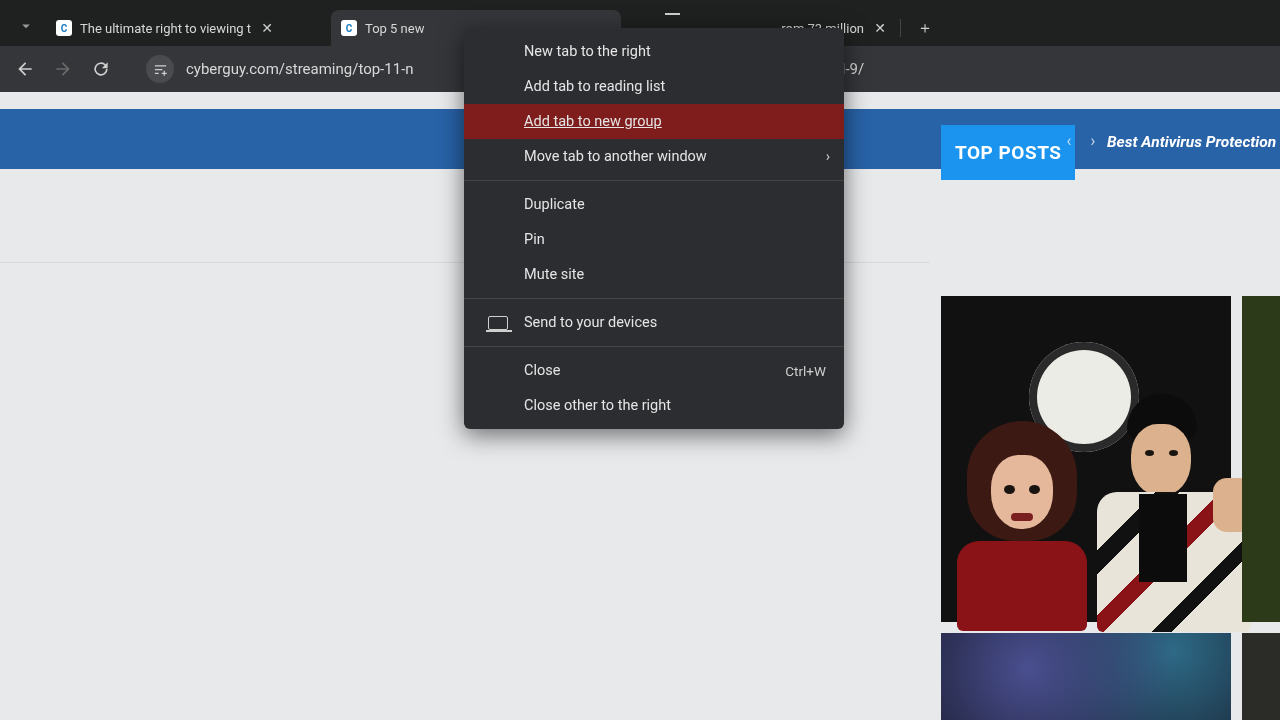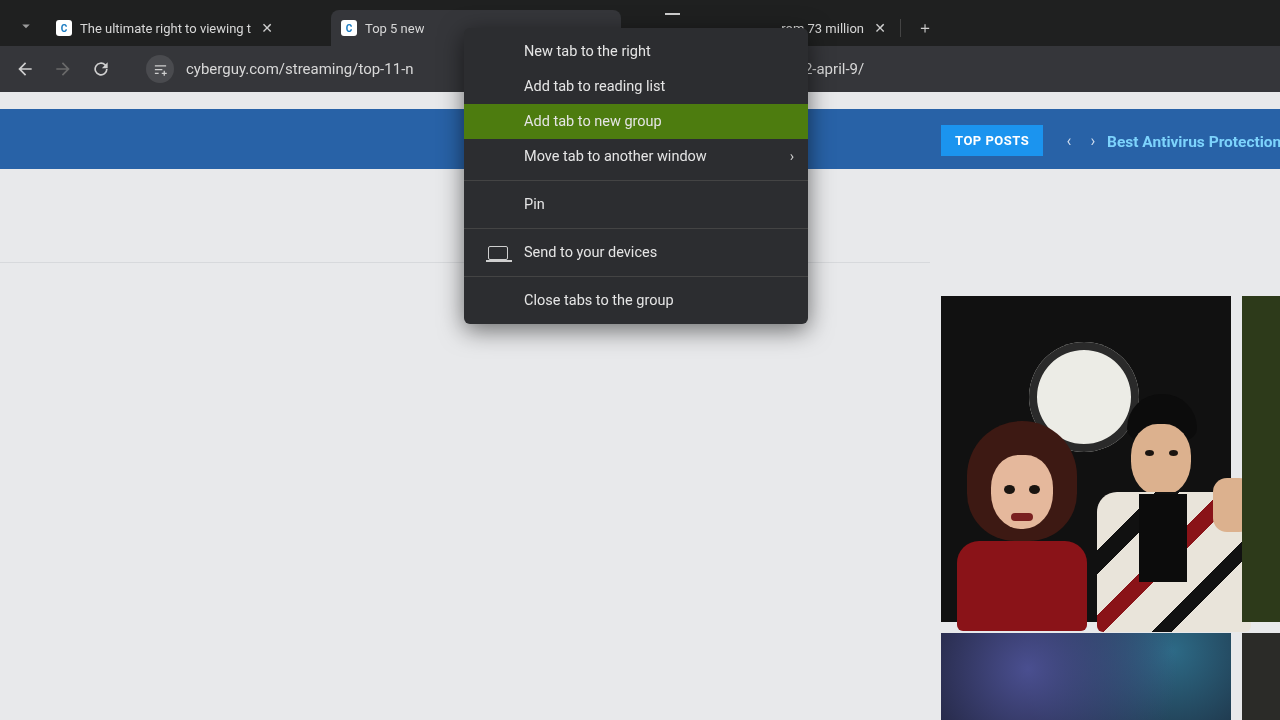--- a/index.html
+++ b/index.html
@@ -89,34 +89,34 @@
   position:absolute; left:0; right:0; top:92px; bottom:0;
   background:#e8e9eb;
 }
 .page-strip {
   position:absolute; left:0; right:0; top:17px; height:60px;
   background:#2862a7;
 }
 .topposts {
   position:absolute; left:941px; top:16px;
   background:#1b94ef; color:#fff;
-  font-weight:700; font-size:13px;
-  padding:8px 14px;
+  font-weight:700; font-size:19px;
+  padding:16px 14px;
   letter-spacing:0.5px;
 }
 .pager {
   position:absolute; top:22px; display:flex; gap:6px;
 }
 .pager .arrow-btn {
   width:18px;height:18px;display:flex;align-items:center;justify-content:center;
   color:#d1deef;font-size:16px;
 }
 .headline {
   position:absolute; top:24px; left:1107px;
-  color:#7dd3fc; font-weight:700; font-size:15.5px; white-space:nowrap;
+  color:#ffffff; font-weight:700; font-size:15.5px; white-space:nowrap;font-style:italic;
 }
 .brand {
   position:absolute; top:87px; left:944px;
   display:flex; flex-direction:column; align-items:center;
 }
 .brand-logo{
   width:70px;height:44px;position:relative;
 }
 .brand-logo .swirl{
   position:absolute; width:46px;height:46px;border-radius:50%;
@@ -153,32 +153,32 @@
 .thumb .him .hair{position:absolute;top:0;left:36px;width:70px;height:46px;border-radius:40px 40px 14px 14px;background:#0c0c0c;}
 .thumb .him .face{position:absolute;top:30px;left:40px;width:60px;height:72px;border-radius:44% 44% 48% 48%;background:#dcb18e;}
 .thumb .him .eyeL,.thumb .him .eyeR{position:absolute;top:56px;width:9px;height:6px;background:#1a1410;border-radius:50%;}
 .thumb .him .eyeL{left:54px;} .thumb .him .eyeR{left:78px;}
 .thumb .him .jacket{position:absolute;top:98px;left:6px;width:154px;height:140px;background:linear-gradient(135deg,#e9e4da 0 20%,#111 20% 28%,#e9e4da 28% 42%,#8a1318 42% 50%,#e9e4da 50% 66%,#111 66% 73%,#e9e4da 73% 100%);border-radius:20px 20px 6px 6px;}
 .thumb .him .tee{position:absolute;top:100px;left:48px;width:48px;height:88px;background:#0c0c0c;}
 .thumb .him .hand{position:absolute;top:84px;left:122px;width:40px;height:54px;background:#dcb18e;border-radius:14px;}
 .thumb.below .glow{position:absolute;inset:0;background:radial-gradient(circle at 30% 20%,#4a4f90,transparent 60%),radial-gradient(circle at 80% 10%,#2d6a86,transparent 55%),#171a2a;}
 .ctx {
   position:absolute; left:464px; top:28px;
-  width:344px;
+  width:380px;
   background:#2c2d30;
   border-radius:6px;
   box-shadow:0 6px 24px rgba(0,0,0,.55);
   padding:6px 0;
   font-size:14.5px; color:#e5e5e5;
 }
 .ctx .item{
   height:35px; display:flex; align-items:center;
   padding:0 18px 0 60px; position:relative;
 }
-.ctx .item.hover{background:#4d7c0f;}
+.ctx .item.hover{background:#7f1d1d;text-decoration:underline;}
 .ctx .sep{height:1px;background:#444;margin:6px 0;}
 .ctx .shortcut{margin-left:auto;color:#cfcfcf;font-size:13.5px;}
 .ctx .chev{position:absolute;right:14px;color:#cfcfcf;}
 .ctx .device-icon{
   position:absolute;left:24px;width:20px;height:14px;border:1.6px solid #cfcfcf;border-radius:2px;
 }
 .ctx .device-icon::after{content:"";position:absolute;bottom:-3px;left:-3px;width:26px;height:1.6px;background:#cfcfcf;}
 </style>
 </head>
 <body>
@@ -284,24 +284,34 @@
     </div>
   <div class="item hover">
       <span>Add tab to new group</span>
     </div>
   <div class="item">
       <span>Move tab to another window</span>
       <span class="chev">›</span>
     </div>
   <div class="sep"></div>
   <div class="item">
+      <span>Duplicate</span>
+    </div>
+  <div class="item">
       <span>Pin</span>
+    </div>
+  <div class="item">
+      <span>Mute site</span>
     </div>
   <div class="sep"></div>
   <div class="item">
       <span class="device-icon"></span>
       <span>Send to your devices</span>
     </div>
   <div class="sep"></div>
   <div class="item">
-      <span>Close tabs to the group</span>
+      <span>Close</span>
+      <span class="shortcut">Ctrl+W</span>
+    </div>
+  <div class="item">
+      <span>Close other to the right</span>
     </div>
 </div>
 
 </body></html>

